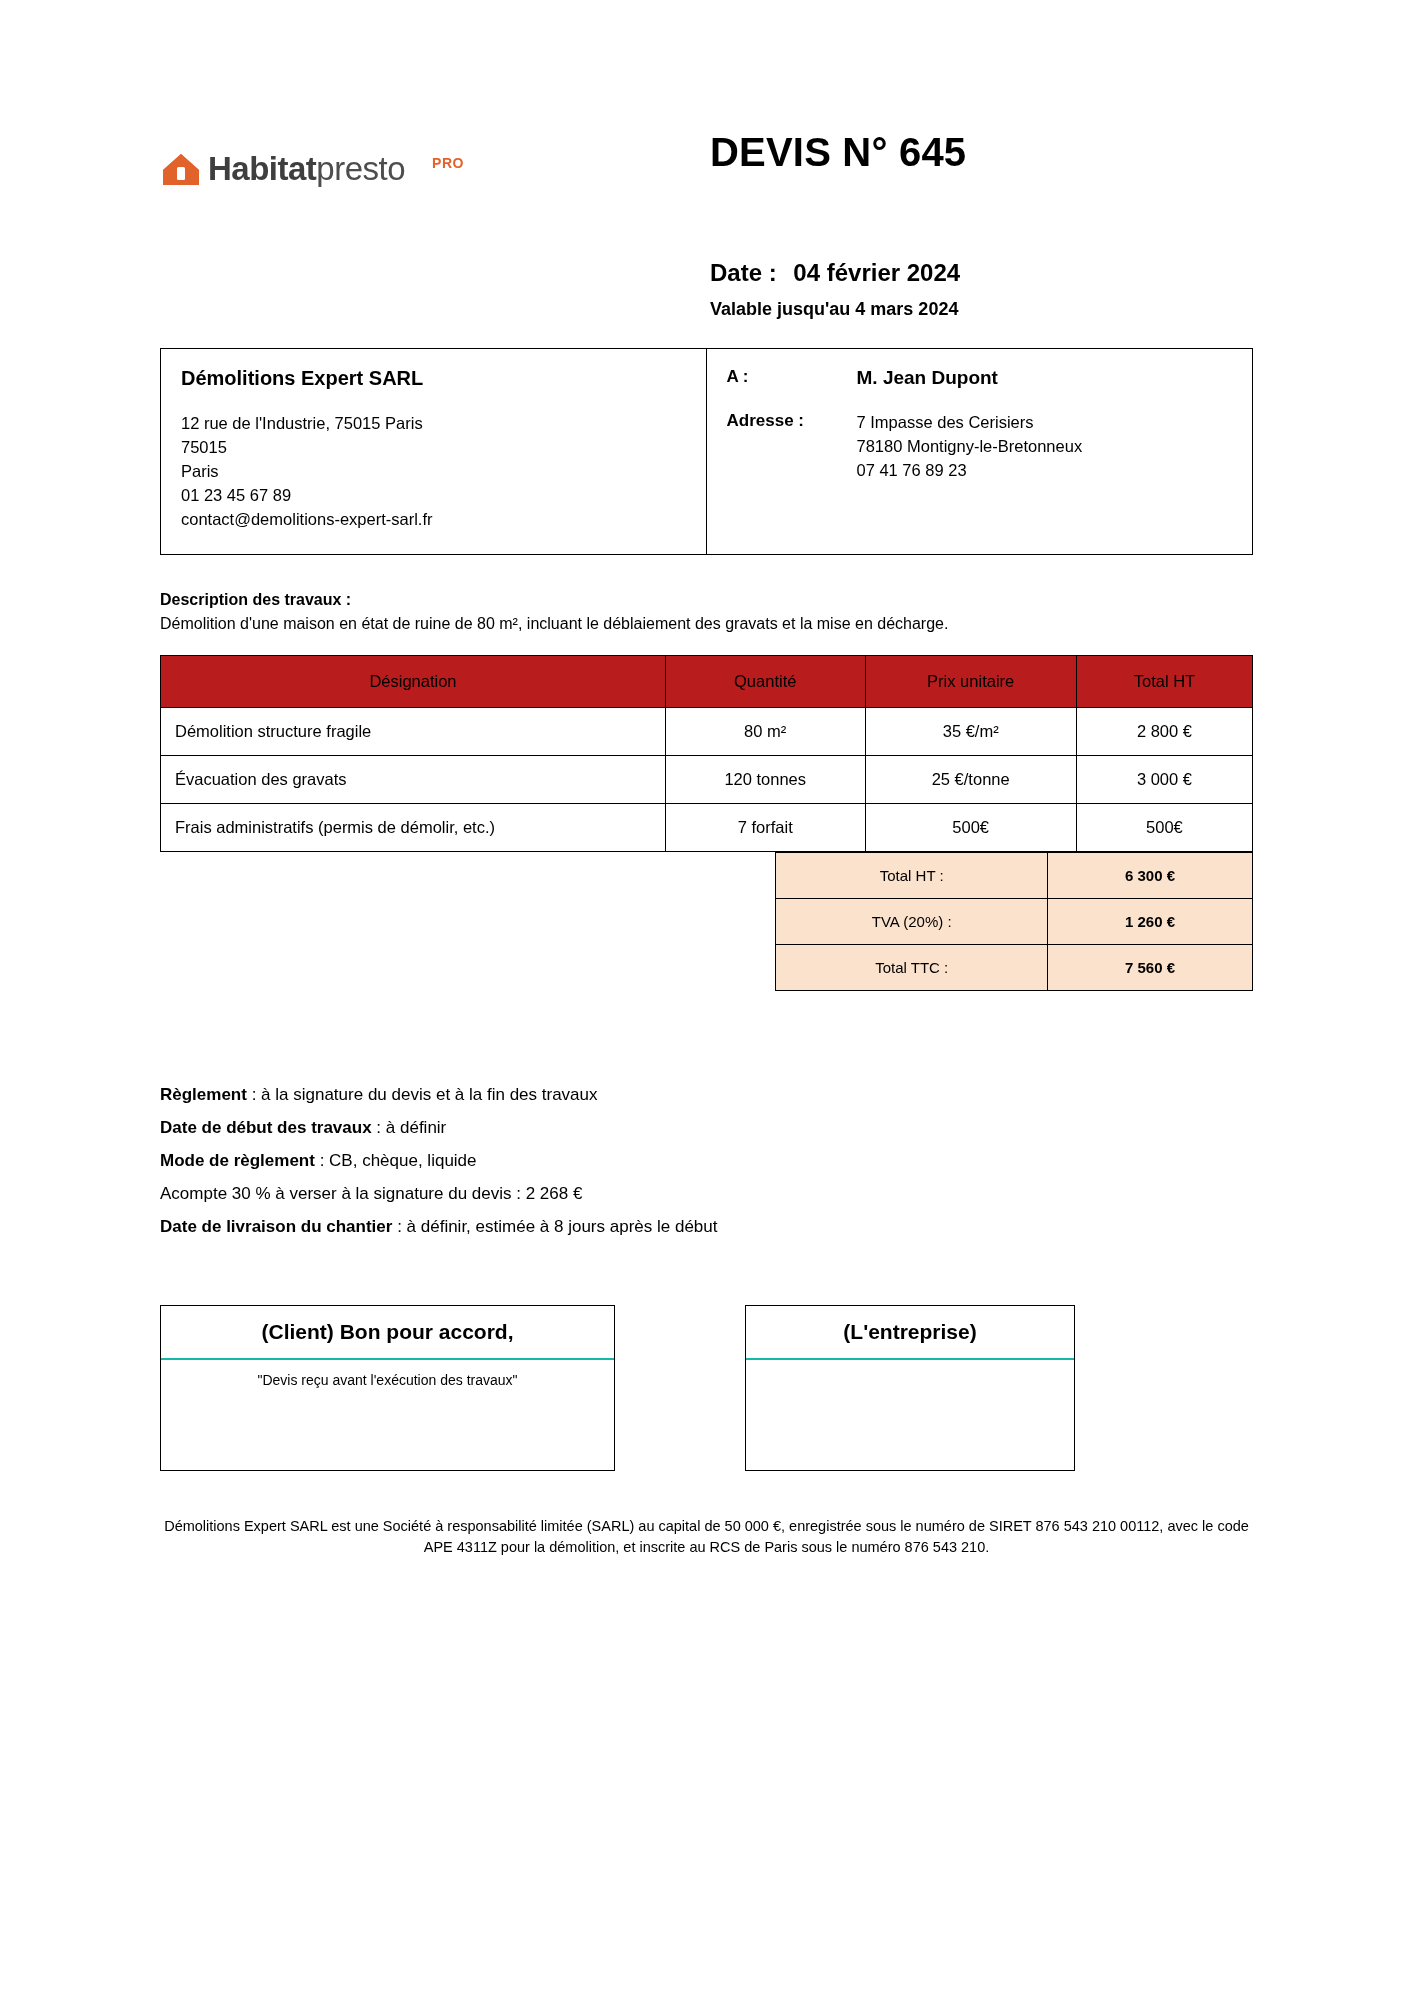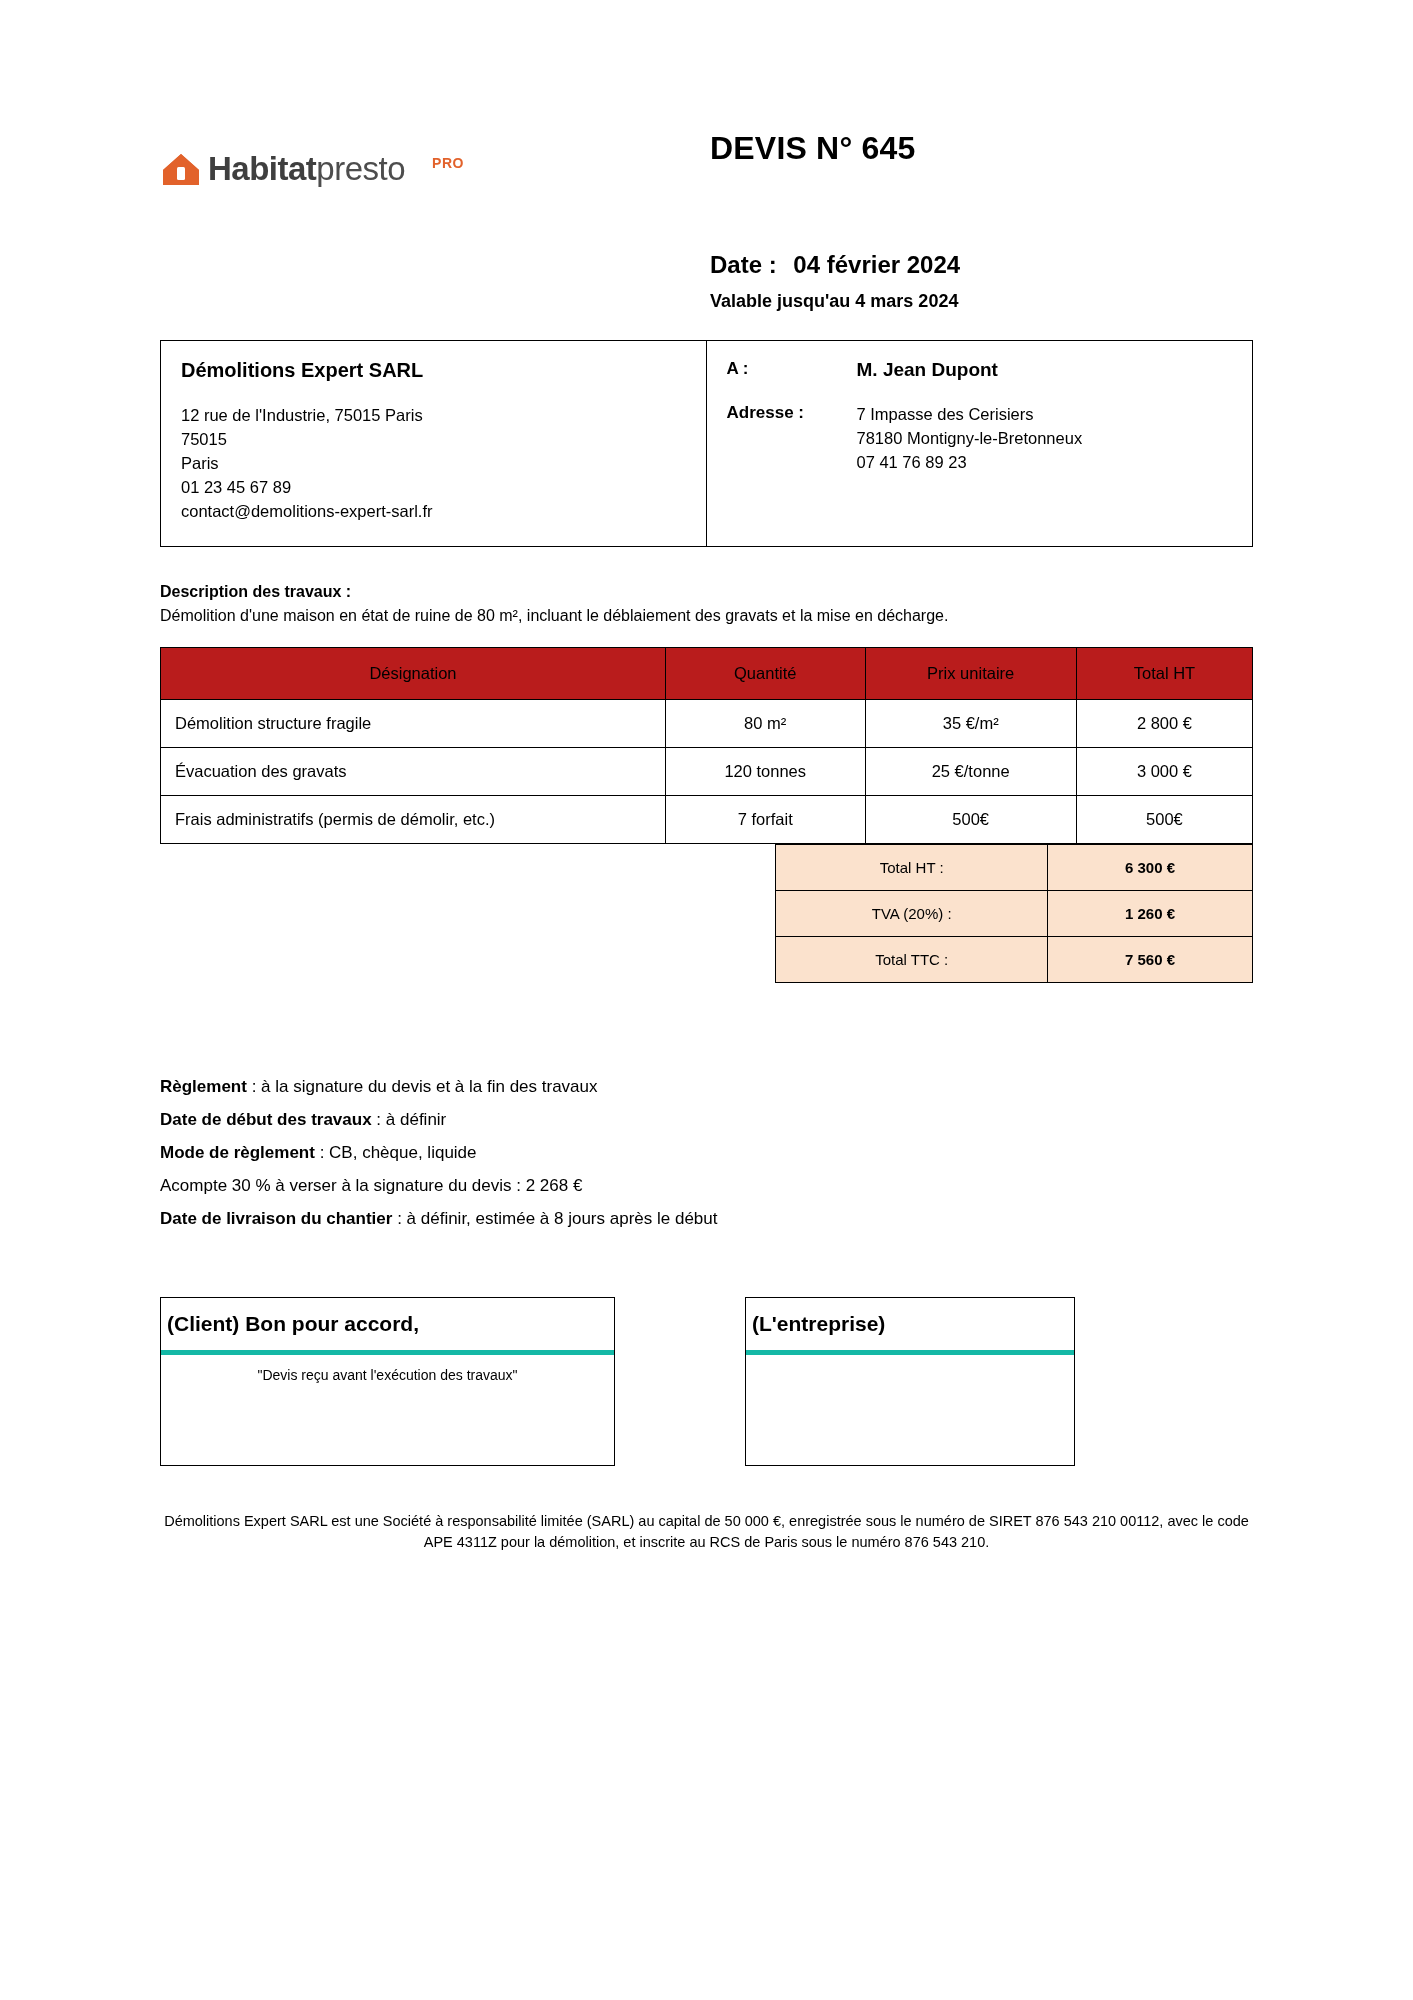--- a/index.html
+++ b/index.html
@@ -60,21 +60,21 @@
     vertical-align: super;
     margin-left: 3px;
     letter-spacing: 0.5px;
     padding-left: 24px;
   }
   .title-block {
     flex: 1;
     padding-left: 30px;
   }
   .doc-title {
-    font-size: 32px;
+    font-size: 40px;
     font-weight: 700;
     letter-spacing: 0.2px;
     margin: 0 0 0 0;
   }
   .date-line {
     font-size: 24px;
     font-weight: 700;
     margin-top: 84px;
   }
   .date-line .lbl { margin-right: 10px; }
@@ -204,22 +204,22 @@
     display: flex;
     gap: 130px;
   }
   .sig-box {
     border: 1px solid #000;
     box-sizing: border-box;
   }
   .sig-left { width: 455px; }
   .sig-right { width: 330px; }
   .sig-head {
-    border-bottom: 5px solid #14b8a6;
-    text-align: left;
+    border-bottom: 2px solid #14b8a6;
+    text-align: center;
     font-size: 21px;
     font-weight: 700;
     padding: 14px 6px;
   }
   .sig-body {
     height: 110px;
     text-align: center;
     font-size: 14px;
     padding-top: 12px;
     box-sizing: border-box;

